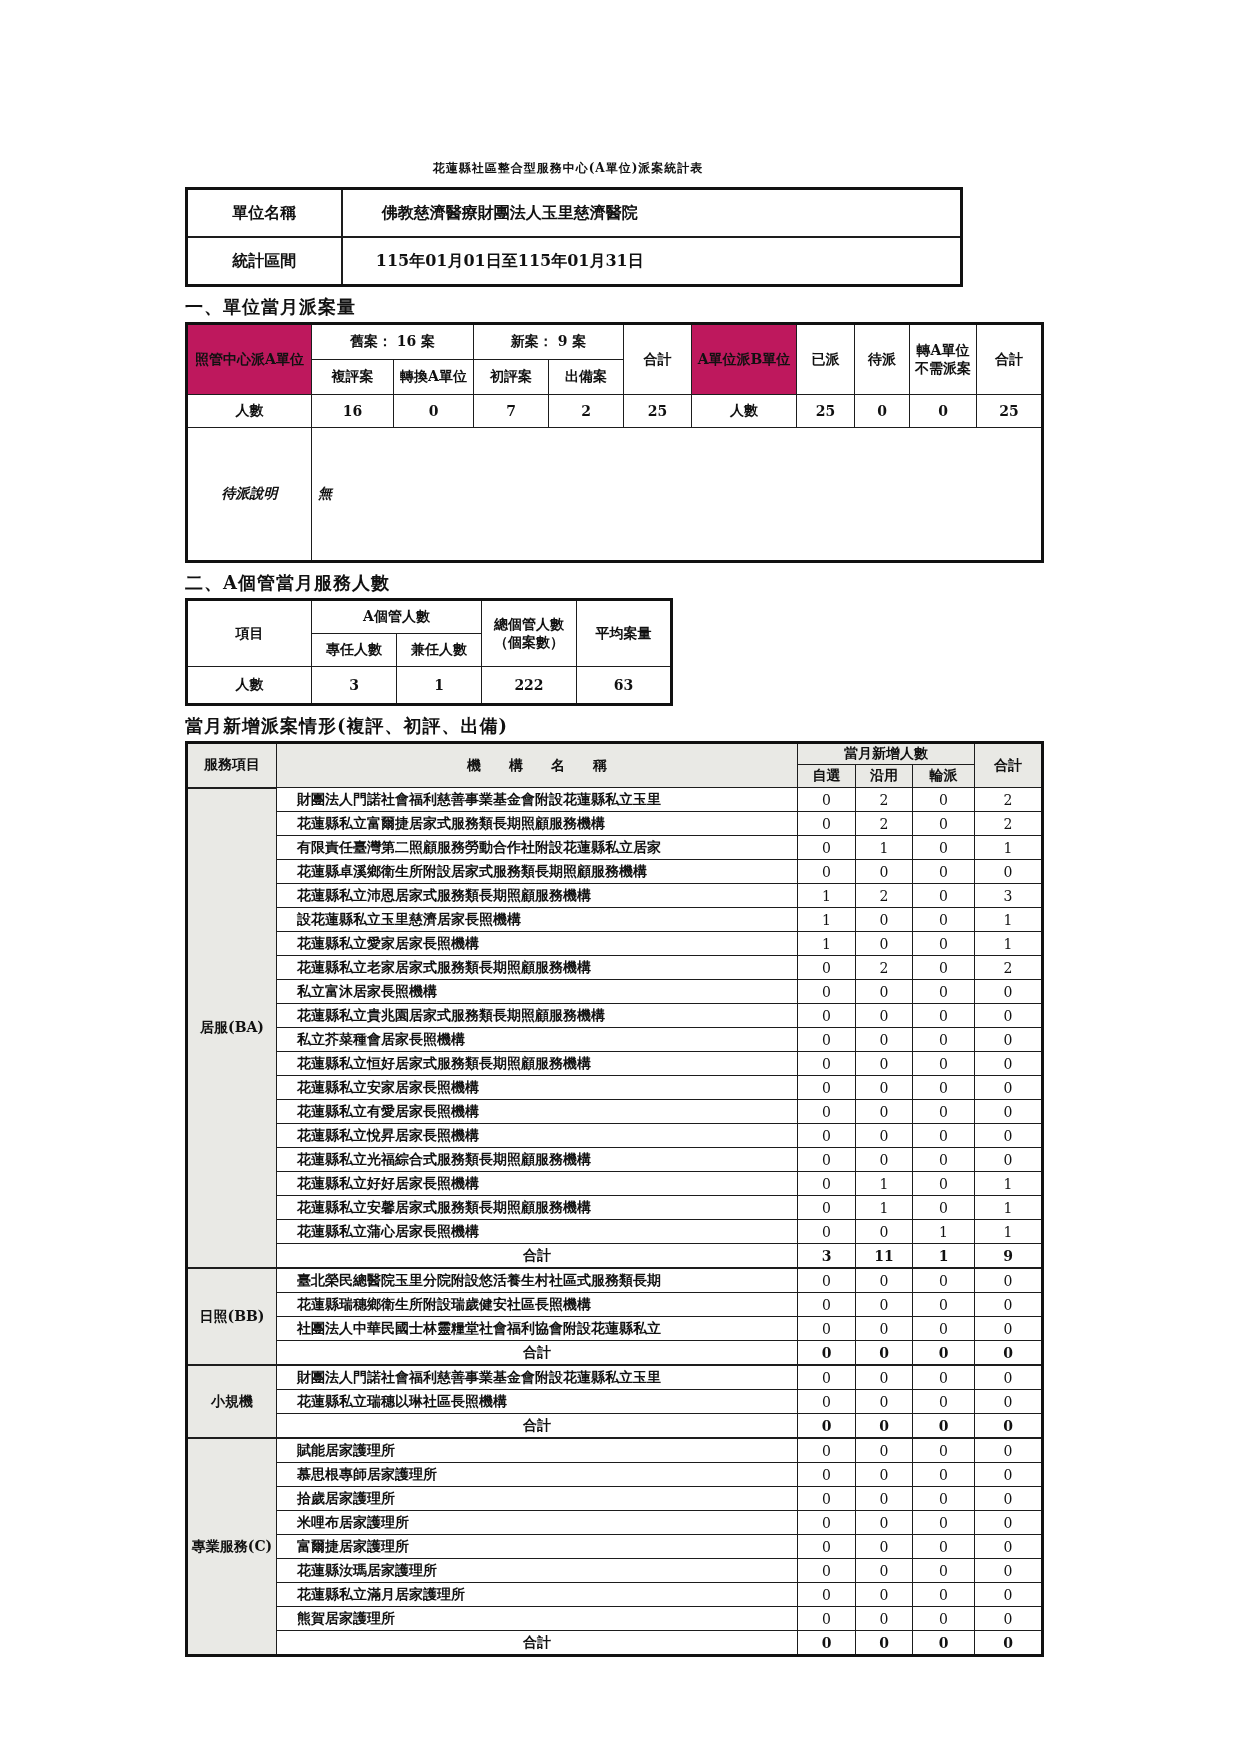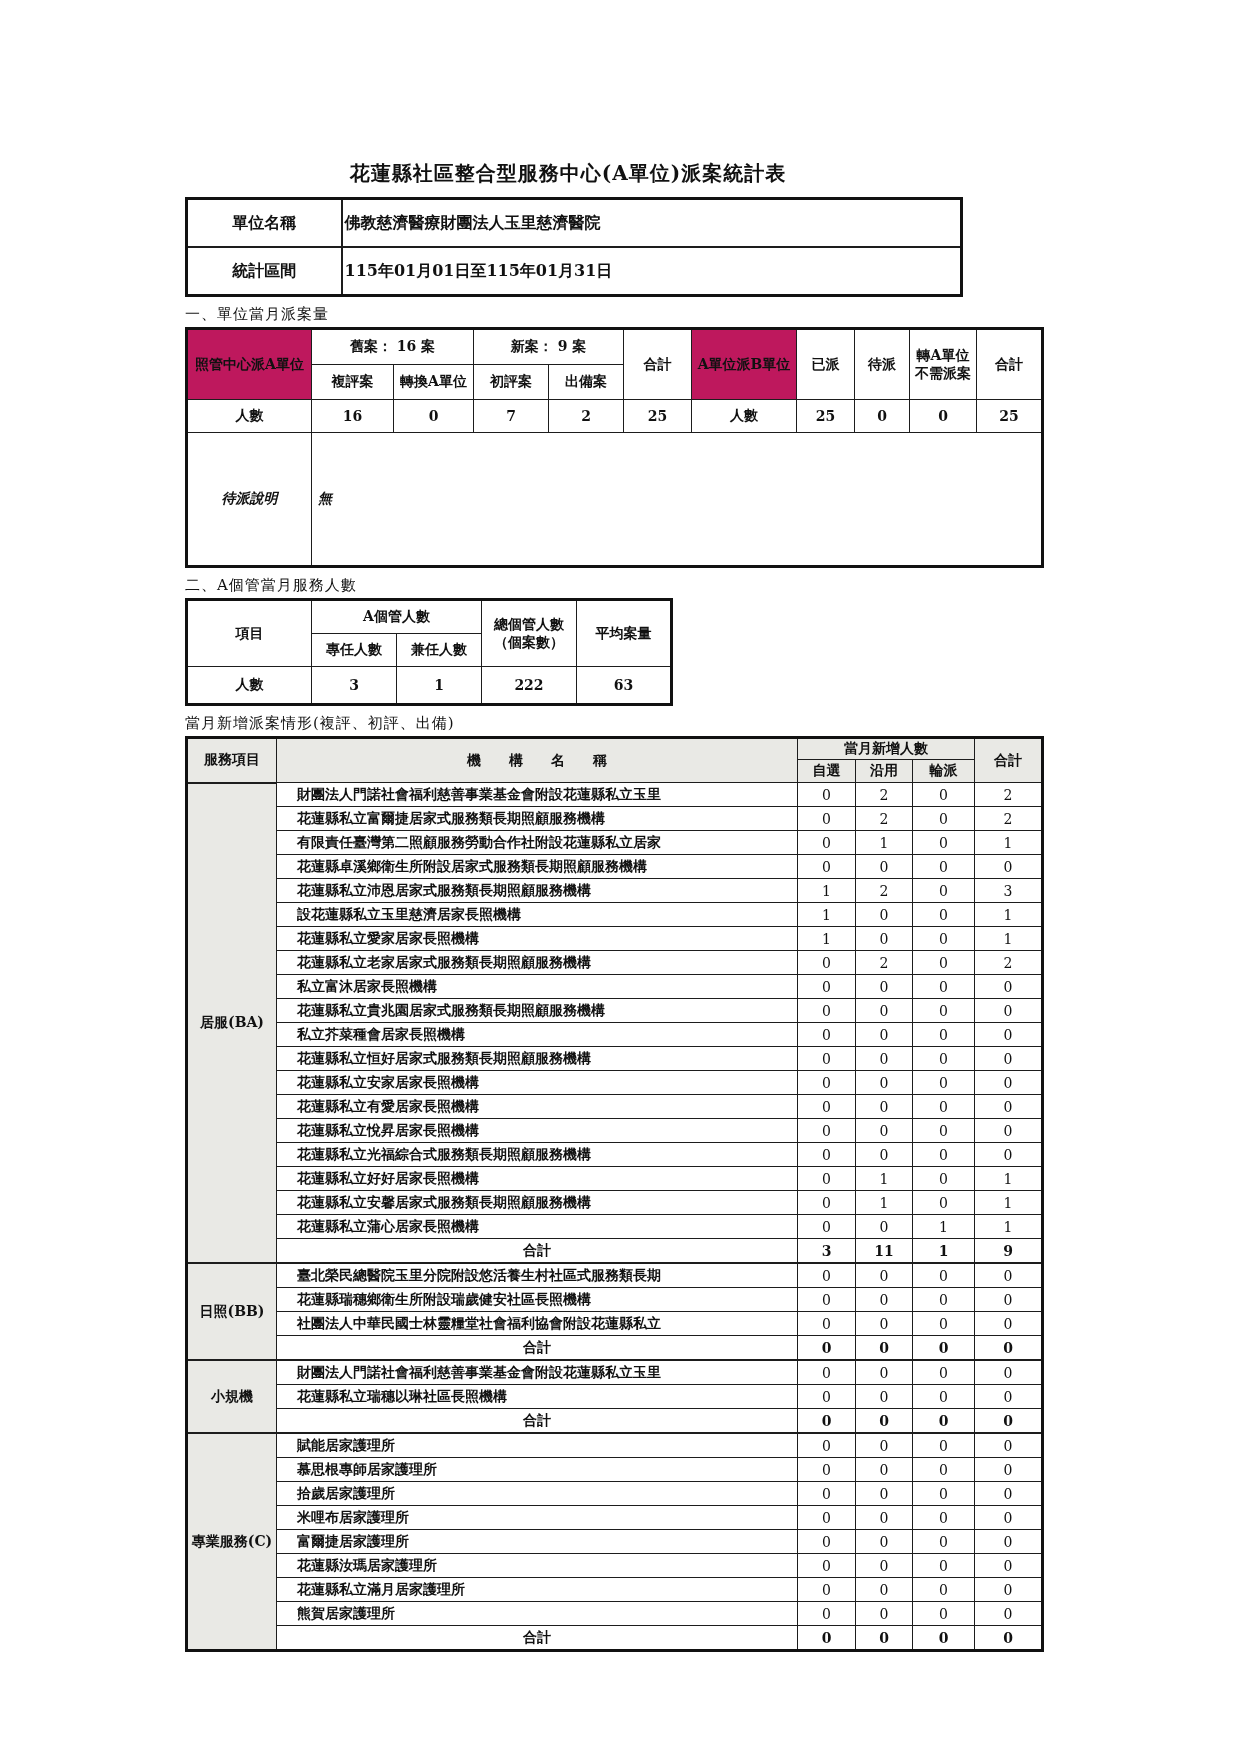--- a/index.html
+++ b/index.html
@@ -2,34 +2,34 @@
 <html><head>
 <meta charset="utf-8">
 <style>
   html,body{margin:0;padding:0;}
   body{
     width:1240px;height:1754px;position:relative;background:#ffffff;
     font-family:"DejaVu Serif","Liberation Serif",serif;color:#111;
   }
   .page{position:absolute;left:185px;top:160px;width:856px;}
   .doc-title{
-    font-size:20px;font-weight:bold;text-align:center;letter-spacing:1px;
+    font-size:12px;font-weight:bold;text-align:center;letter-spacing:1px;
     margin:0 90px 10px 0;
   }
   table{border-collapse:collapse;table-layout:fixed;width:778px;}
   td,th{border:1px solid #1d1d1d;font-size:14px;padding:0 2px;
         overflow:hidden;vertical-align:middle;}
   th{font-weight:bold;}
   table.bordered{border:3px solid #111;}
   
   .info-table td{height:46px;font-size:16px;font-weight:bold;border-width:2px;}
   .info-label{width:155px;text-align:center;}
-  .info-value{text-align:left;padding-right:285px;}
+  .info-value{text-align:center;padding-right:285px;}
   
-  .sec-heading{font-size:15px;font-weight:normal;margin:8px 0 3px 0;letter-spacing:1px;}
+  .sec-heading{font-size:18px;font-weight:bold;margin:8px 0 3px 0;letter-spacing:1px;}
   
   .t1 th{height:34px;text-align:center;}
   .t1 td{height:32px;text-align:center;}
   .t1 .shaded{background:#be185d;}
   .t1 .note-row td{height:132px;font-style:italic;}
   .t1 .note-val{text-align:left;vertical-align:middle;padding-left:6px;font-weight:bold;}
   .t1 tbody td{font-weight:bold;}
   
   .t2{width:485px;}
   .t2 th{height:32px;text-align:center;}

